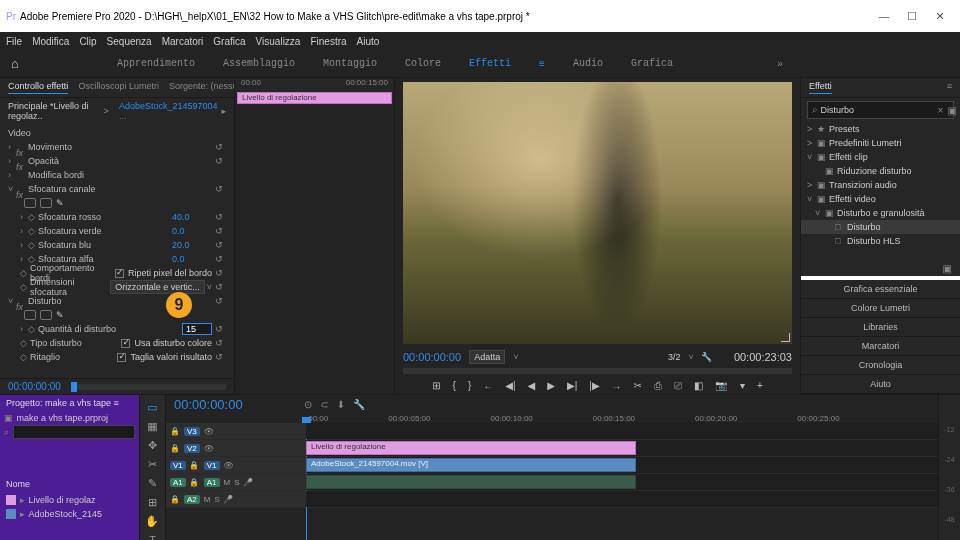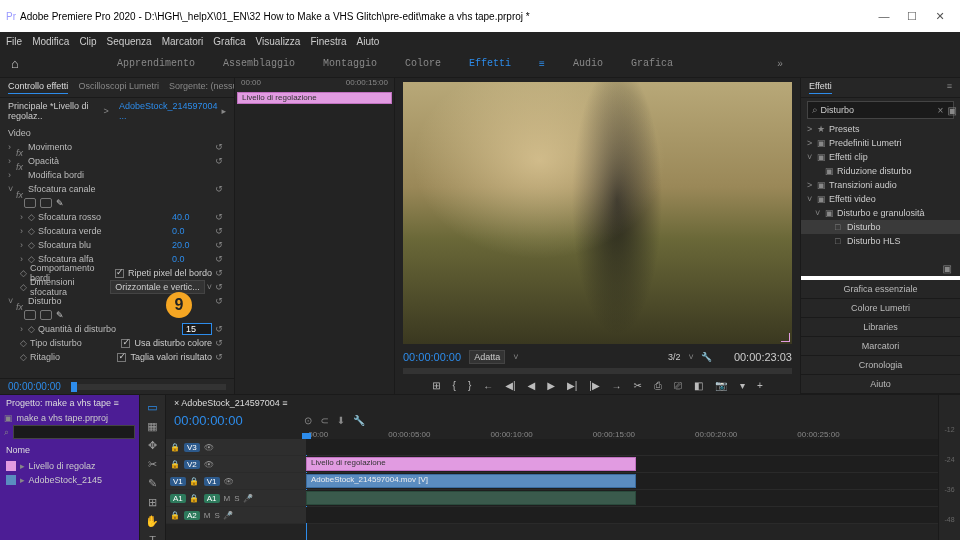--- a/index.html
+++ b/index.html
@@ -385,21 +385,21 @@
     <div class="proj-tabs"><span>Progetto: make a vhs tape</span> ≡</div>
     <div class="proj-body">
       <div style="display:flex;align-items:center;gap:4px;">
           <span style="color:#888;">▣</span>
           <span>make a vhs tape.prproj</span>
         </div>
       <div style="display:flex;gap:4px;align-items:center;">
           <span style="color:#888;">⌕</span>
           <div class="proj-search" style="flex:1"></div>
         </div>
-      <div style="padding:4px 2px;color:#ddd;">Nome</div>
+      <div style="padding:4px 2px;color:#ddd;margin-top:34px;">Nome</div>
       <div id="bins">
           <div class="bin-row">
             <span class="bin-sw" style="background:#e19be1"></span>
             <span style="color:#888;">▸</span>
             <span>Livello di regolaz</span>
           </div>
           <div class="bin-row">
             <span class="bin-sw" style="background:#5a8cc0"></span>
             <span style="color:#888;">▸</span>
             <span>AdobeStock_2145</span>
@@ -416,21 +416,20 @@
       <span class="sel">▭</span>
       <span>▦</span>
       <span>✥</span>
       <span>✂</span>
       <span>✎</span>
       <span>⊞</span>
       <span>✋</span>
       <span>T</span>
     </div>
   <div class="timeline">
-    <div class="tl-tabs">× <span>AdobeStock_214597004</span> ≡</div>
     <div class="tl-head">
       <span class="tl-tc">00:00:00:00</span>
       <div class="tl-icons">
         <span>⊙</span>
         <span>⊂</span>
         <span>⬇</span>
         <span>🔧</span>
       </div>
     </div>
     <div class="tl-ruler" id="tlruler">

